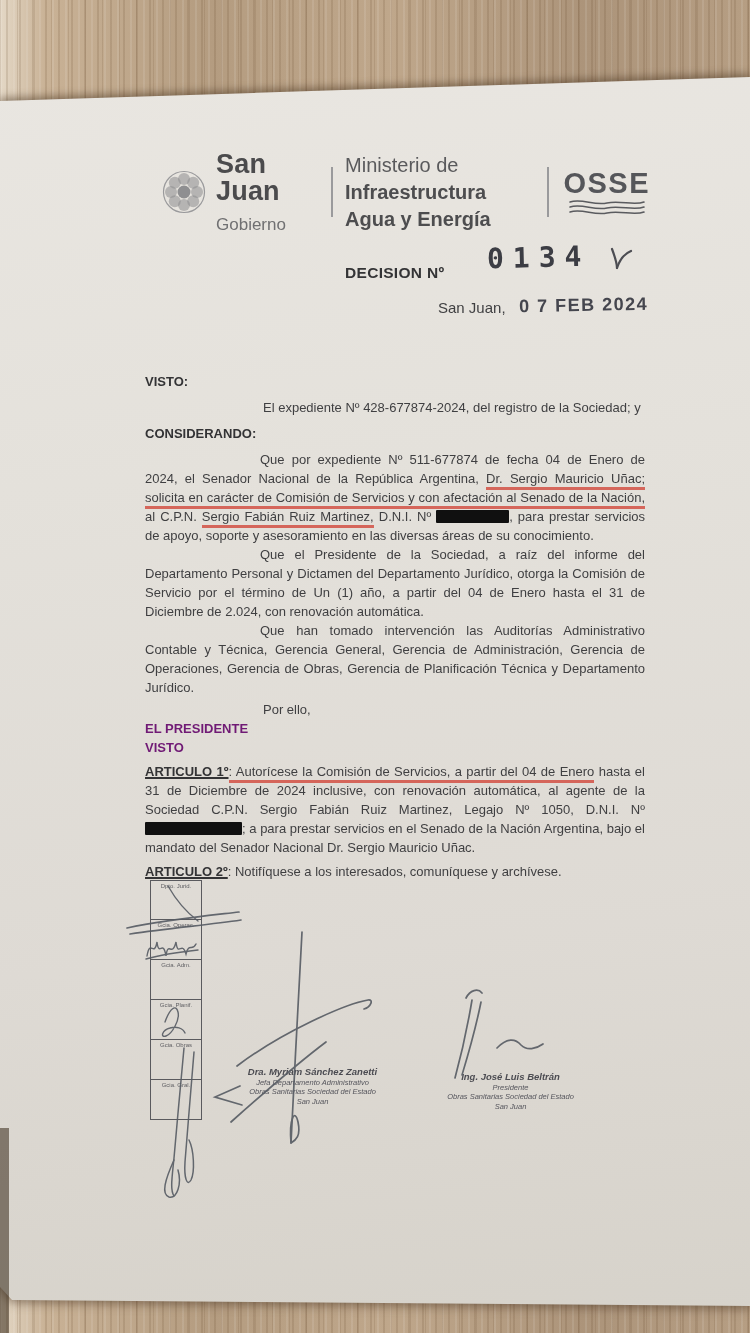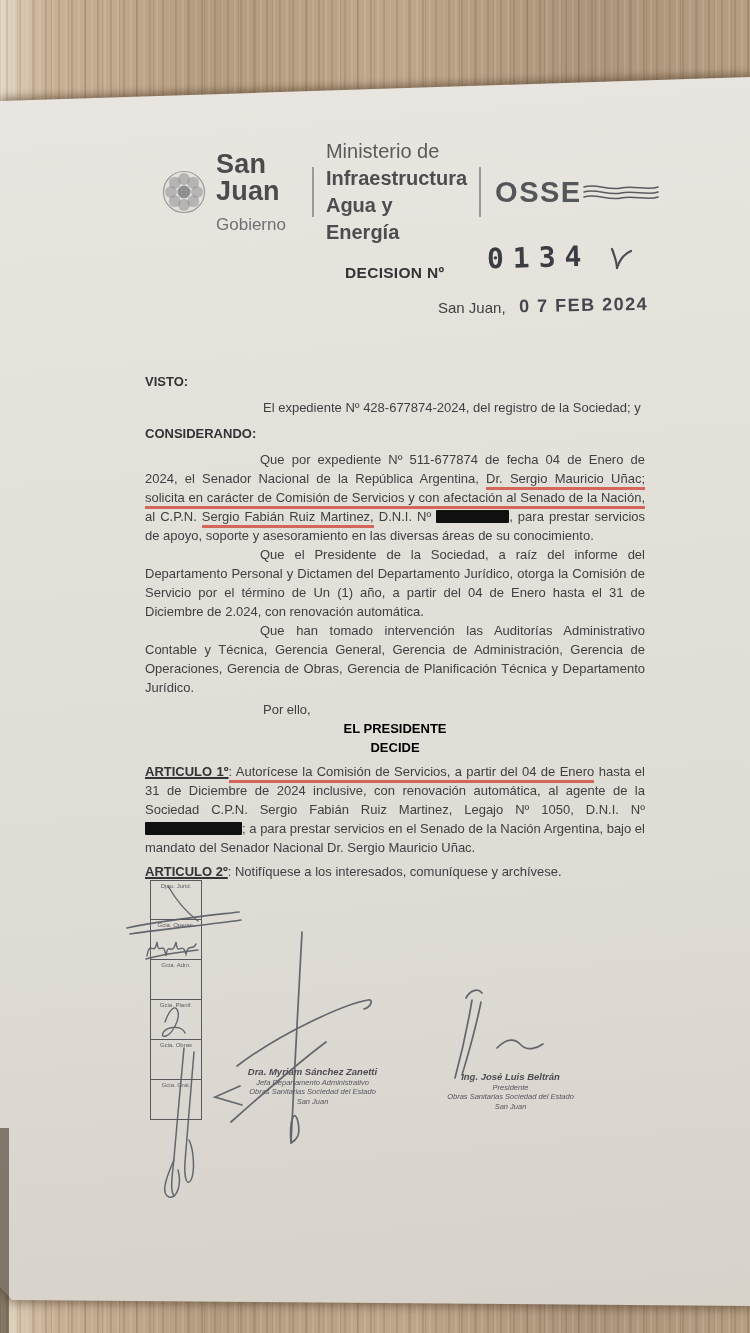--- a/index.html
+++ b/index.html
@@ -21,37 +21,37 @@
   .table-edge{position:absolute;left:0;top:1128px;width:9px;height:205px;background:rgba(55,40,24,.55);}
   
   .hdr{position:absolute;left:160px;top:156px;width:490px;height:72px;display:flex;align-items:center;}
   .emblem{width:48px;height:48px;margin-right:8px;flex:0 0 auto;}
   .brand{display:flex;flex-direction:column;line-height:1.02;margin-right:14px;}
   .brand .prov{font-weight:bold;font-size:27px;color:#4b4b4d;letter-spacing:.2px;}
   .brand .gob{font-size:17px;color:#707072;margin-top:10px;}
   .vdiv{width:2px;height:50px;background:#9a9a9c;margin:0 12px;flex:0 0 auto;}
   .ministry{font-size:20px;color:#5a5a5c;line-height:1.35;}
   .ministry b{color:#4d4d4f;}
-  .osse{display:flex;flex-direction:row;align-items:center;margin-left:2px;}
+  .osse{display:flex;flex-direction:column;align-items:center;margin-left:2px;}
   .osse .word{font-weight:bold;font-size:29px;color:#55565a;letter-spacing:1.5px;line-height:1;}
   
   .decision-label{position:absolute;left:345px;top:264px;font-weight:bold;font-size:15.5px;color:#343436;letter-spacing:.3px;}
   .decision-number{position:absolute;left:487px;top:241px;font-family:"DejaVu Sans Mono",monospace;font-size:28px;font-weight:600;color:#3c3d44;letter-spacing:9px;transform:rotate(-1.5deg);}
   .place{position:absolute;left:438px;top:299px;font-size:15px;color:#3f3f41;}
   .date-stamp{position:absolute;left:519px;top:295px;font-size:18px;font-weight:600;color:#45464e;letter-spacing:1.5px;transform:rotate(-1.2deg);}
   
   .doc{position:absolute;left:145px;top:372px;width:500px;font-size:13px;line-height:19px;color:#3f3f41;text-align:justify;}
   .doc .lbl{font-weight:bold;color:#333335;}
   .doc .visto-text{margin-top:7px;text-indent:118px;}
   .doc .consider{margin-top:7px;}
   .doc p{margin:0;}
   .doc .para{margin-top:7px;text-indent:115px;}
   .doc .para+.para{margin-top:0;}
   .doc .porello{margin-top:3px;text-indent:118px;}
-  .doc .center{ text-align:center;font-weight:bold;color:#000000;margin-top:0;}
+  .doc .center{ text-align:left;font-weight:bold;color:#701a75;margin-top:0;}
   .doc .art{margin-top:5px;text-align:justify;}
   .art-lbl{font-weight:bold;color:#333335;text-decoration:underline;text-decoration-thickness:1.5px;}
   .rl{border-bottom:3px solid rgba(210,74,62,.82);padding-bottom:1px;}
   .bold{font-weight:normal;}
   .redact{display:inline-block;background:#101010;height:13px;vertical-align:-2px;border-radius:1px;}
   .redact.w1{width:73px;}
   .redact.w2{width:97px;}
   
   .stampcol{position:absolute;left:150px;top:880px;width:52px;}
   .sbox{box-sizing:border-box;width:52px;height:40px;border:1px solid #5a5a5e;border-top:none;text-align:center;}
@@ -120,21 +120,21 @@
   <p class="visto-text">El expediente Nº 428-677874-2024, del registro de la Sociedad; y</p>
   <p class="lbl consider">CONSIDERANDO:</p>
 
   <p class="para"><span>Que por expediente Nº 511-677874 de fecha 04 de Enero de 2024, el Senador Nacional de la República Argentina, </span><span class="rl">Dr. Sergio Mauricio Uñac; solicita en carácter de Comisión de Servicios y con afectación al Senado de la Nación,</span><span> al C.P.N. </span><span class="rl">Sergio Fabián Ruiz Martinez,</span><span> D.N.I. Nº </span><span class="redact w1"></span><span>, para prestar servicios de apoyo, soporte y asesoramiento en las diversas áreas de su conocimiento.</span></p>
 
   <p class="para">Que el Presidente de la Sociedad, a raíz del informe del Departamento Personal y Dictamen del Departamento Jurídico, otorga la Comisión de Servicio por el término de Un (1) año, a partir del 04 de Enero hasta el 31 de Diciembre de 2.024, con renovación automática.</p>
   <p class="para">Que han tomado intervención las Auditorías Administrativo Contable y Técnica, Gerencia General, Gerencia de Administración, Gerencia de Operaciones, Gerencia de Obras, Gerencia de Planificación Técnica y Departamento Jurídico.</p>
 
   <p class="porello">Por ello,</p>
   <p class="center">EL PRESIDENTE</p>
-  <p class="center">DECIDE</p>
+  <p class="center">VISTO</p>
 
   <p class="art"><span class="art-lbl">ARTICULO 1º</span><span class="rl">: Autorícese la Comisión de Servicios, a partir del </span><span class="rl bold">04 de Enero</span><span class="bold"> hasta el 31 de Diciembre de 2024 inclusive</span><span>, con renovación automática, al agente de la Sociedad C.P.N. Sergio Fabián Ruiz Martinez, Legajo Nº 1050, D.N.I. Nº</span><span class="redact w2"></span><span>; a para prestar servicios en el Senado de la Nación Argentina, bajo el mandato del Senador Nacional Dr. Sergio Mauricio Uñac.</span></p>
 
   <p class="art"><span class="art-lbl">ARTICULO 2º</span><span>: Notifíquese a los interesados, comuníquese y archívese.</span></p>
 </div>
 
 <div class="stampcol">
   <div class="sbox">
       <span class="slabel">Dpto. Jurid.</span>
     </div>

